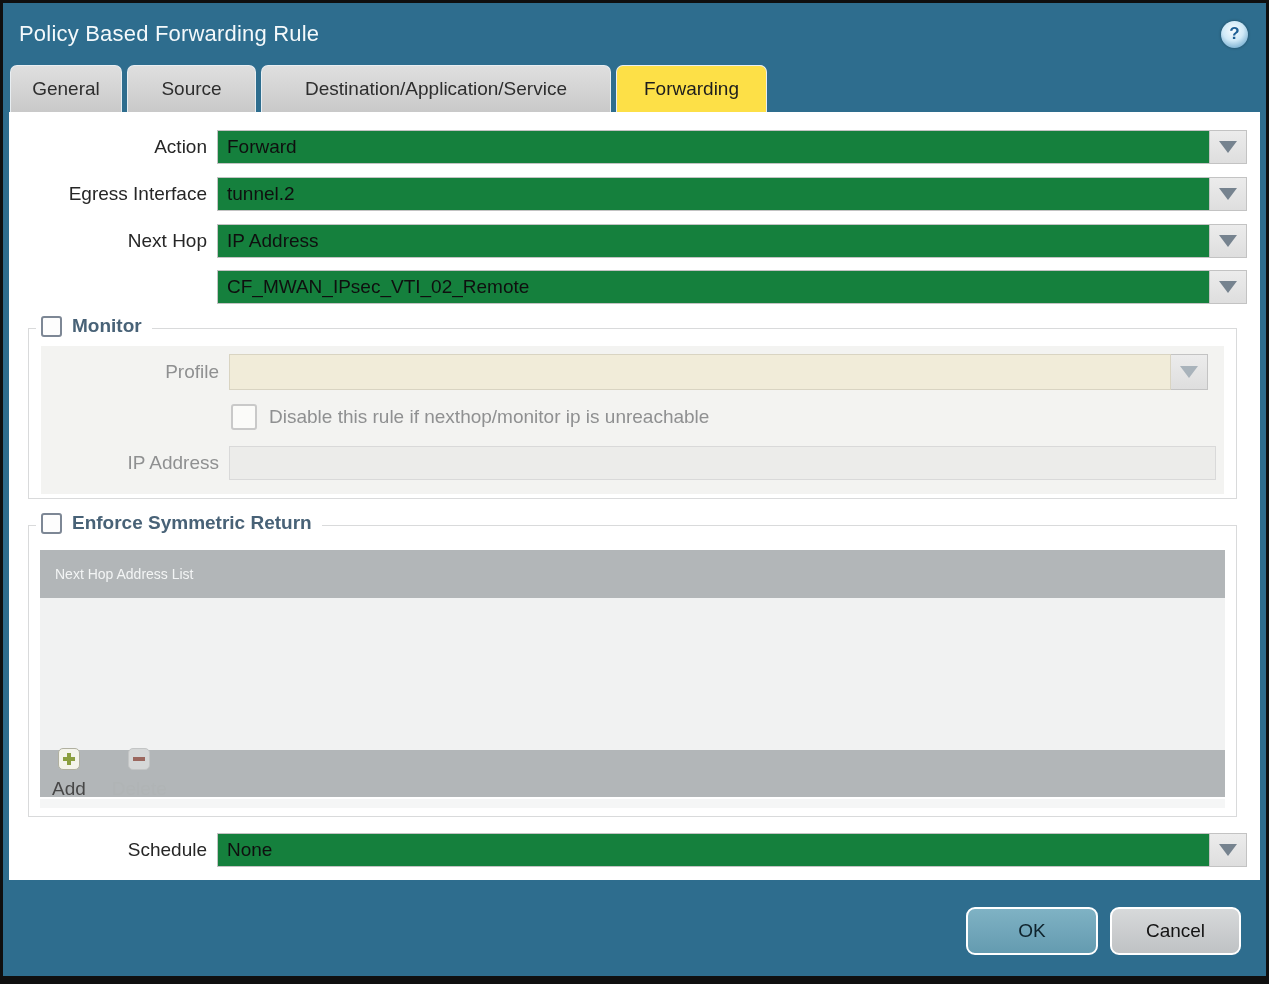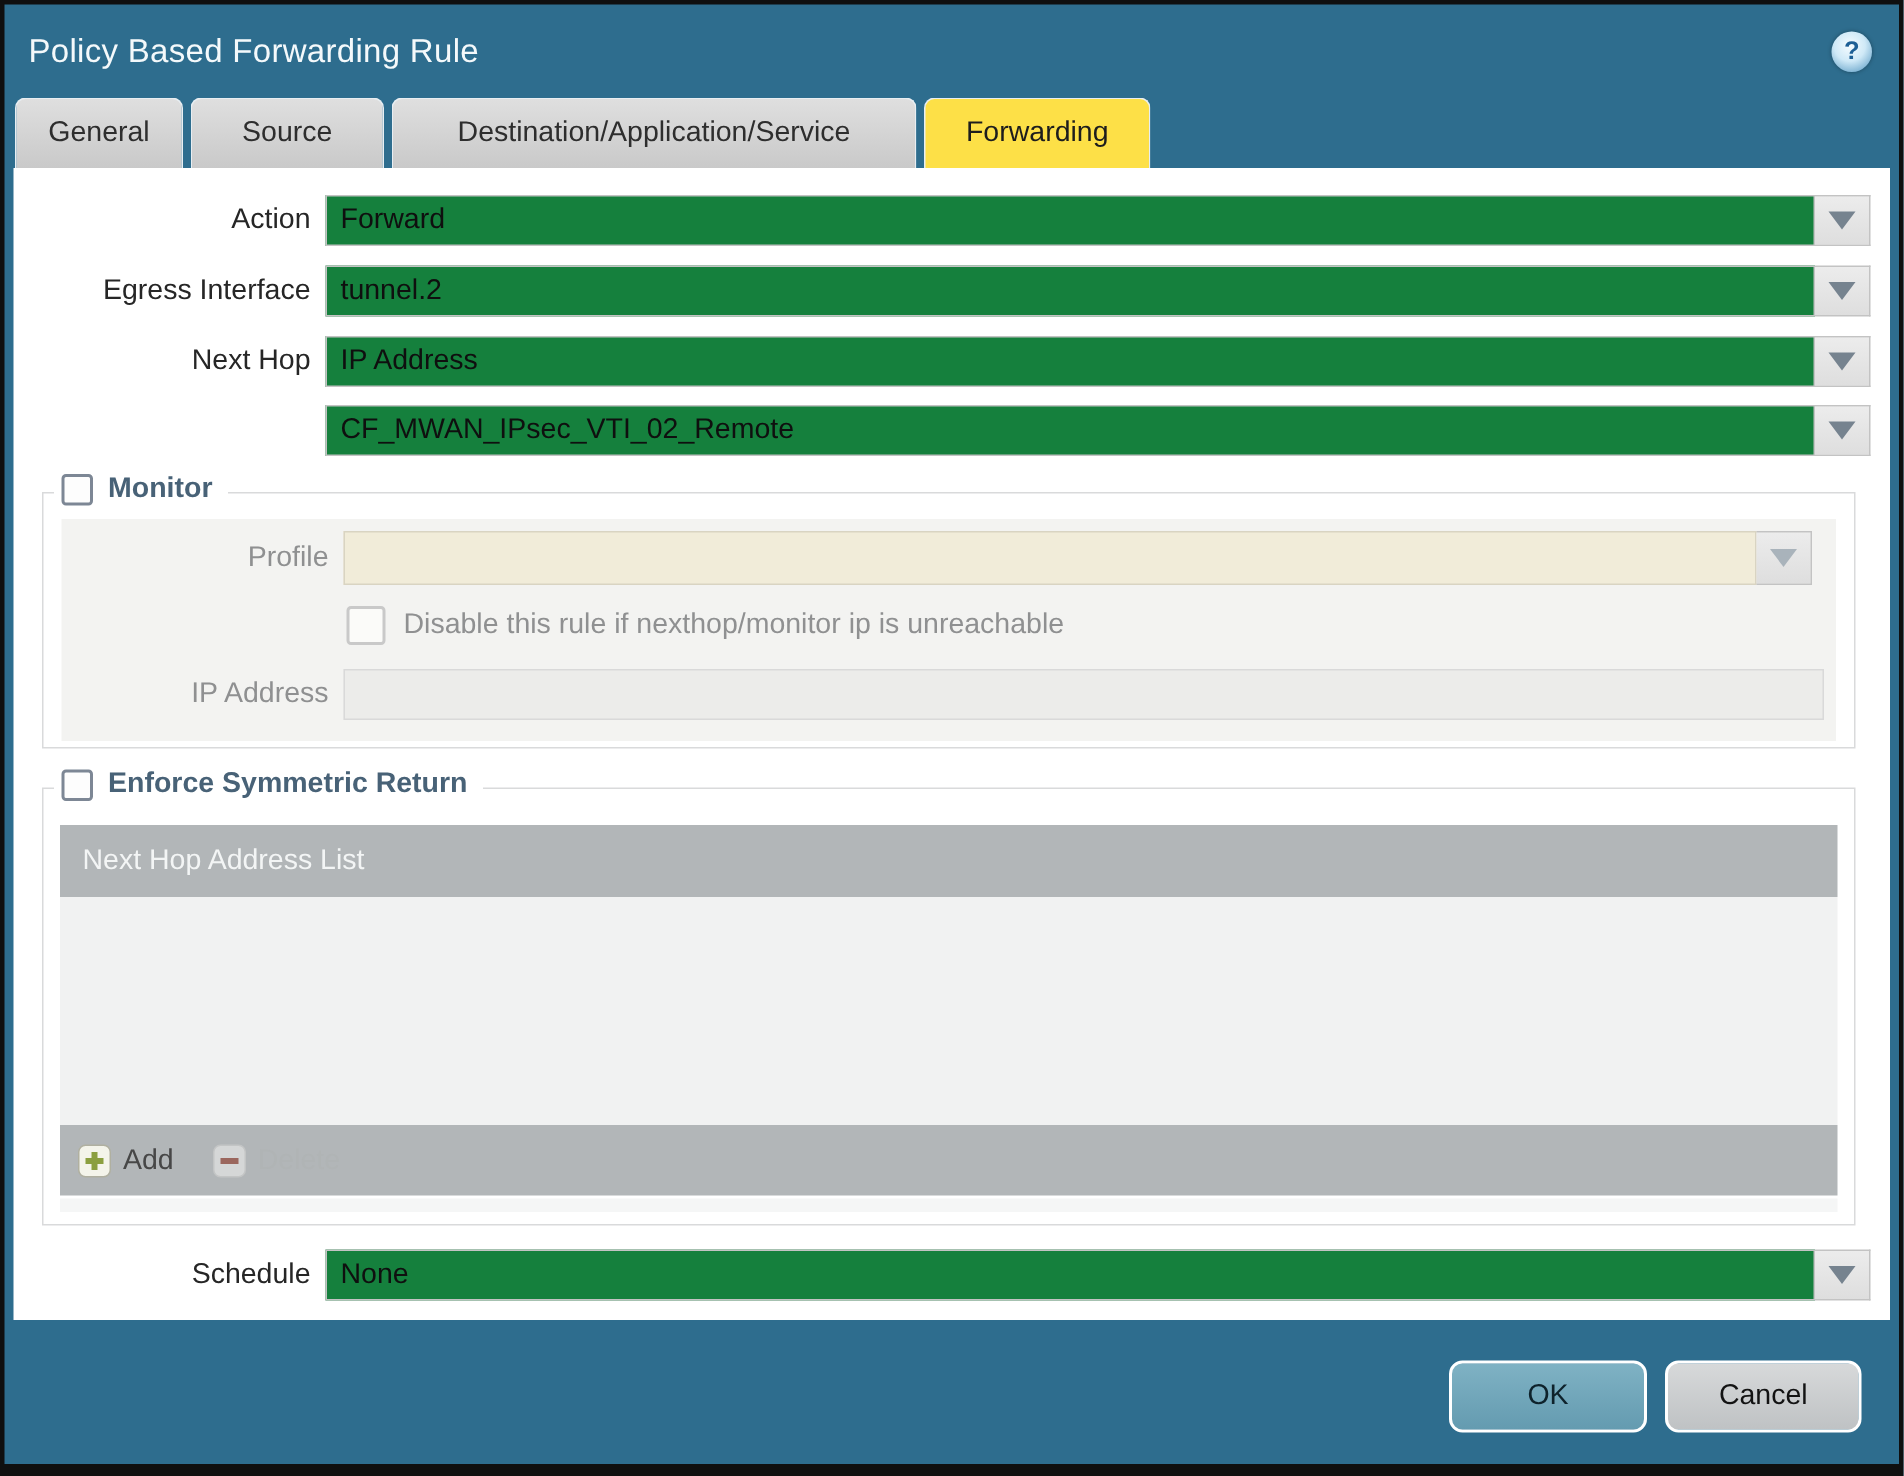--- a/index.html
+++ b/index.html
@@ -74,24 +74,24 @@
   .fs-monitor { margin-top:24px; padding:17px 0 4px 0; }
   .fs-body { background:#f3f3f1; margin:0 12px; padding:8px 8px 14px 0; }
   .fs-row { display:flex; align-items:center; }
   .fs-label { width:178px; margin-right:10px; text-align:right; color:#8f9091; font-size:19px; white-space:nowrap; }
   .field-beige { flex:1; height:36px; background:#f1ecd9; border:1px solid #d9d4c2; }
   .field-disabled { flex:1; height:34px; background:#ececea; border:1px solid #d9d9d9; }
   .cb-row { margin:14px 0 16px 0; padding-left:190px; display:flex; align-items:center; gap:12px; }
   .cb-text { color:#8f9091; font-size:19px; }
 
   .fs-esr { margin-top:26px; padding:24px 11px 8px 11px; }
-  .table-header { height:48px; background:#b2b6b8; color:#f3f5f5; font-size:19px; display:flex; align-items:center; padding-left:15px; }
+  .table-header { height:48px; background:#b2b6b8; color:#f3f5f5; font-size:14px; display:flex; align-items:center; padding-left:15px; }
   .table-body { height:152px; background:#f1f2f2; }
   .table-footer { height:47px; background:#b2b6b8; display:flex; align-items:center; padding-left:12px; gap:26px; }
-  .tf-btn { display:flex; align-items:center; gap:8px; cursor:pointer; }
+  .tf-btn { display:flex; align-items:center; gap:8px; cursor:pointer;flex-direction:column; }
   .icon-plus { width:22px; height:22px; border-radius:5px; background:#f4f4ea; border:1px solid #b0b0a0; position:relative; }
   .icon-plus::before, .icon-plus::after { content:""; position:absolute; background:#8b9f3f; }
   .icon-plus::before { left:4px; top:8px; width:12px; height:4px; }
   .icon-plus::after { left:8px; top:4px; width:4px; height:12px; }
   .icon-minus { width:22px; height:22px; border-radius:5px; background:#d5d7d7; border:1px solid #c3c5c5; position:relative; }
   .icon-minus::before { content:""; position:absolute; left:4px; top:8px; width:12px; height:4px; background:#9b675e; }
   .add-label { font-size:19px; color:#474747; }
   .del-label { font-size:19px; color:#b0b4b5; }
   .scroll-strip { height:9px; background:#f5f6f6; margin-top:2px; }
 

